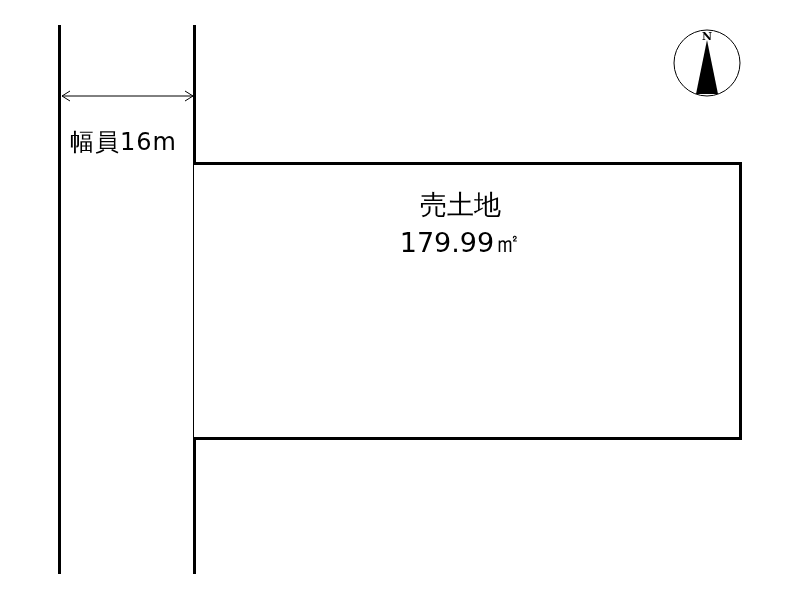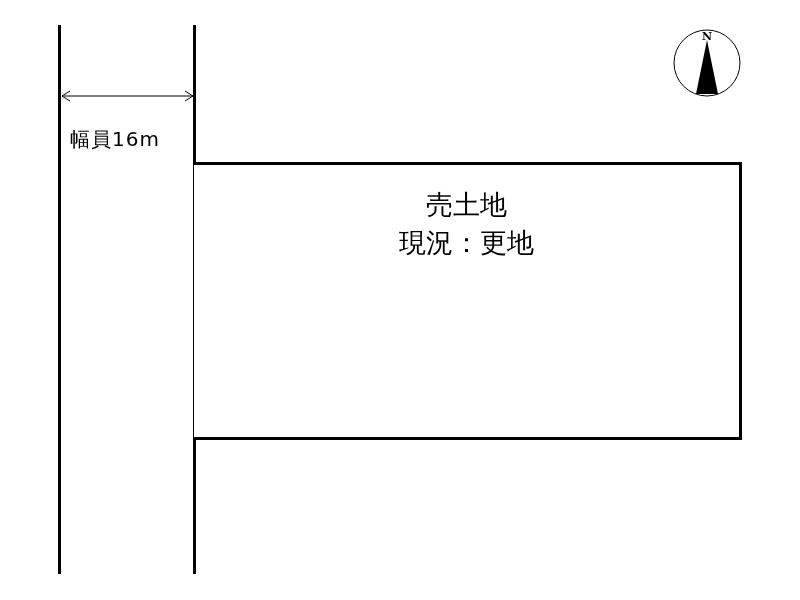--- a/index.html
+++ b/index.html
@@ -2,23 +2,23 @@
 <html><head>
 <meta charset="utf-8">
 <style>
   html, body { margin: 0; padding: 0; background: #ffffff; }
   body { width: 800px; height: 600px; position: relative; overflow: hidden;
          font-family: "DejaVu Sans", "Liberation Sans", sans-serif; color: #000; }
   .vline { position: absolute; background: #000; }
   .plot { position: absolute; left: 194px; top: 162px; width: 545px; height: 272px;
           border: 3px solid #000; border-left: none; background: #fff; }
   .dim-arrow { position: absolute; left: 61px; top: 90px; width: 133px; height: 12px; }
-  .road-label { position: absolute; left: 70px; top: 126px; font-size: 20px; letter-spacing: 1px; white-space: nowrap; text-align: center; }
+  .road-label { position: absolute; left: 70px; top: 126px; font-size: 24px; letter-spacing: 1px; white-space: nowrap; text-align: center; }
   .compass { position: absolute; left: 672px; top: 28px; width: 70px; height: 70px; }
-  .info { position: absolute; left: 194px; top: 186px; width: 545px; text-align: center;
+  .info { position: absolute; left: 188px; top: 186px; width: 545px; text-align: center;
           font-size: 27px; line-height: 38px; }
   .info div { white-space: nowrap; }
 </style>
 </head>
 <body>
 
 <div>
 
   <div class="vline" style="left:58px; top:25px; width:3px; height:549px;"></div>
   <div class="vline" style="left:193px; top:25px; width:3px; height:549px;"></div>
@@ -28,21 +28,21 @@
     <polyline points="9,1 1,6 9,11" fill="none" stroke="#000" stroke-width="1"></polyline>
     <polyline points="124,1 132,6 124,11" fill="none" stroke="#000" stroke-width="1"></polyline>
   </svg>
 
   <div class="road-label">幅員16m</div>
 
   <div class="plot"></div>
 
   <div class="info">
     <div>売土地</div>
-    <div>現況：更地</div>
+    <div>179.99㎡</div>
   </div>
 
   <div class="compass">
     <svg viewBox="0 0 70 70" width="70" height="70">
       <circle cx="35" cy="35" r="33" fill="#fff" stroke="#000" stroke-width="1"></circle>
       <polygon points="35,12 24,66 46,66" fill="#000"></polygon>
       <text x="35" y="12" text-anchor="middle" font-family="'DejaVu Serif', serif" font-weight="bold" font-size="11" fill="#000">N</text>
     </svg>
   </div>
 

